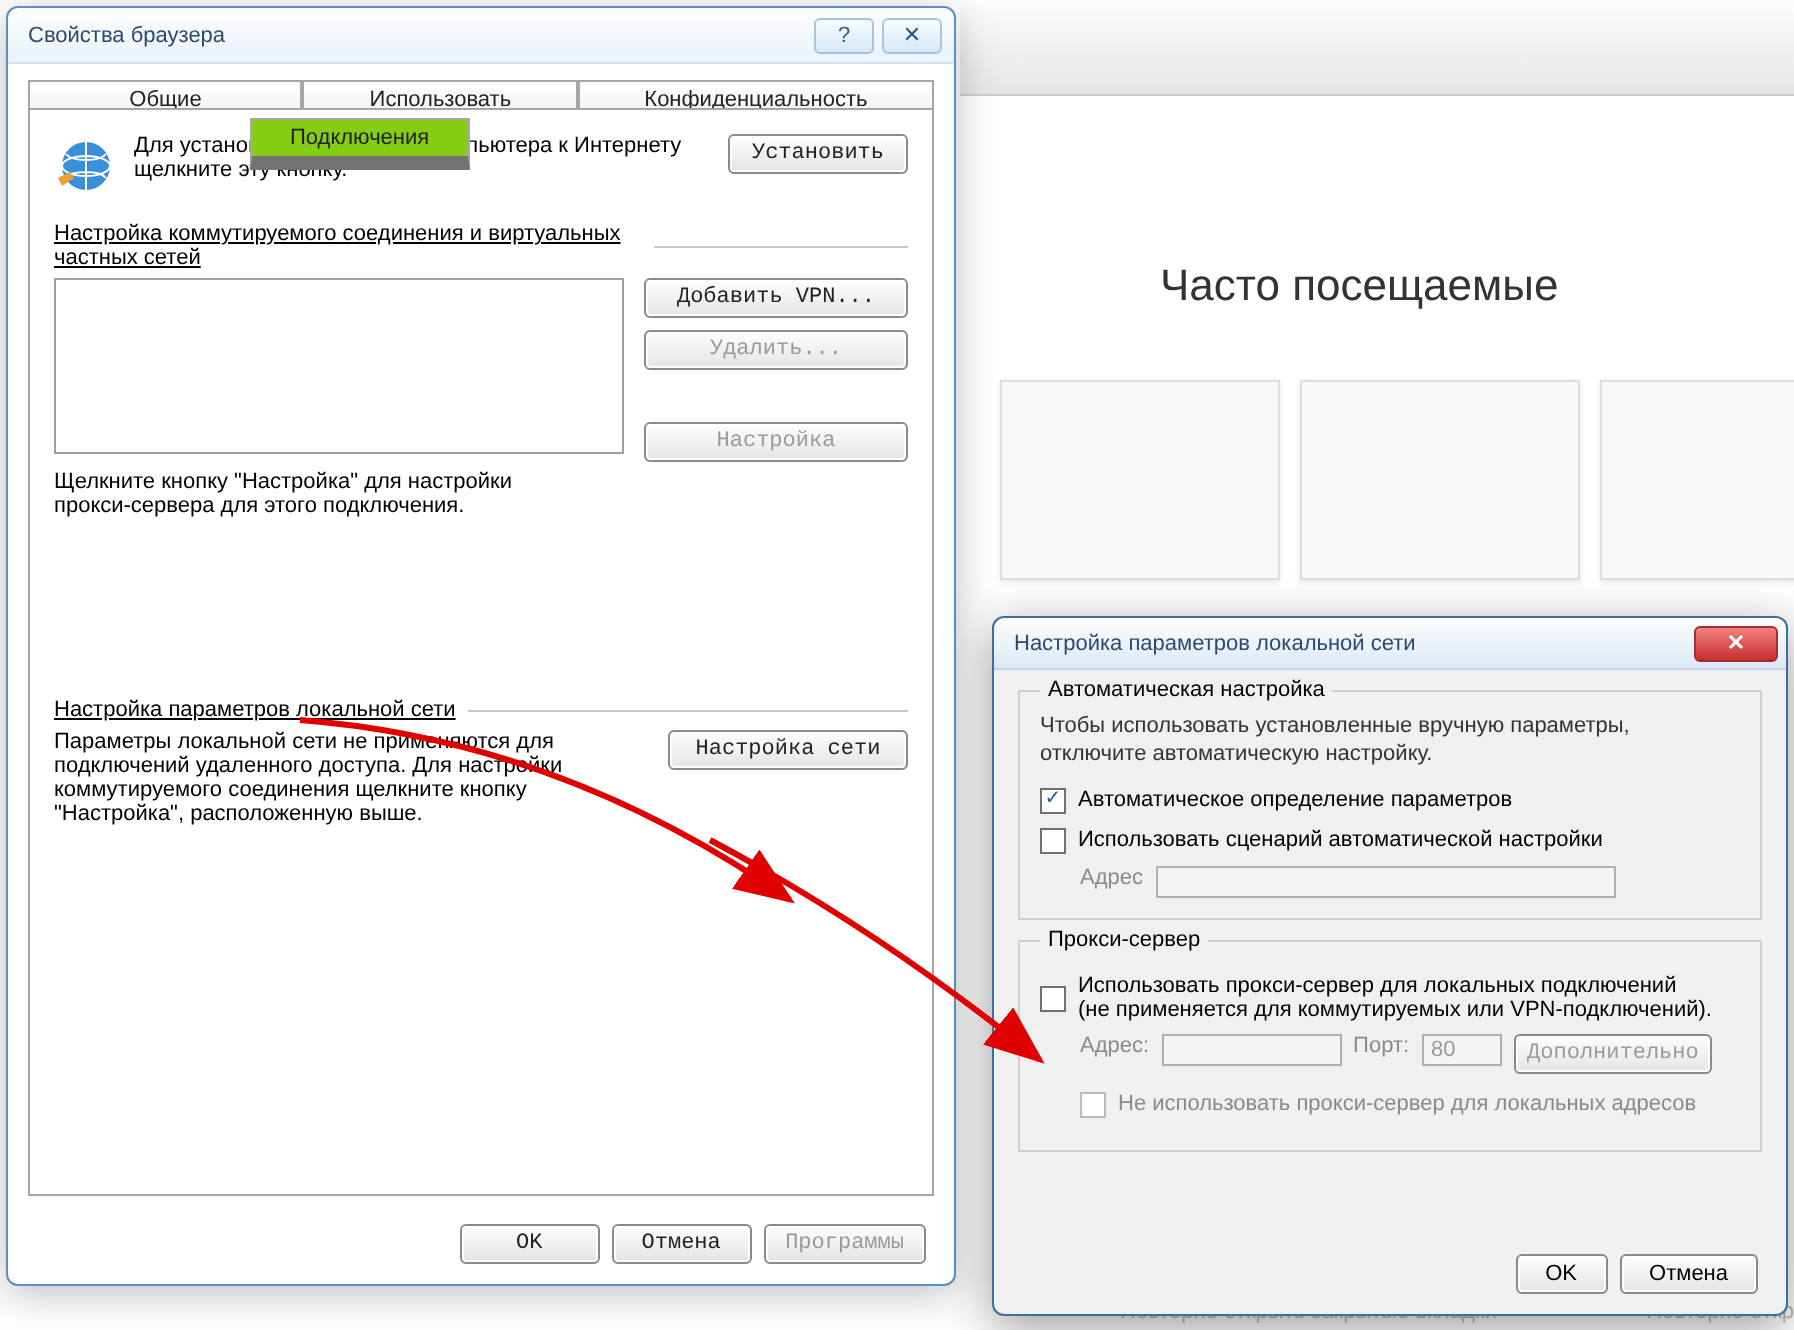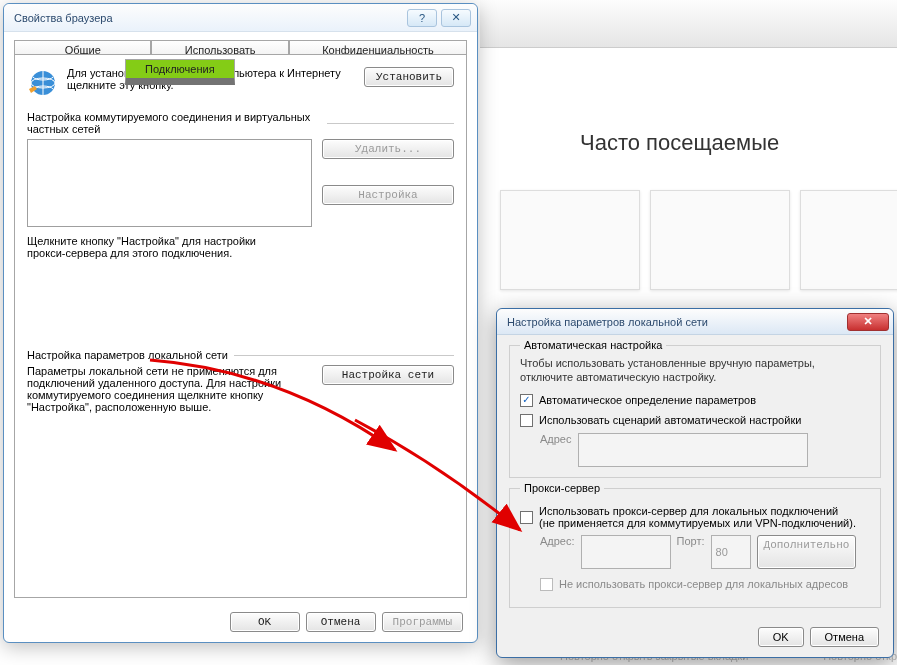--- a/index.html
+++ b/index.html
@@ -24,21 +24,21 @@
 .tab.row1a{flex:1} .tab.row1b{flex:1} .tab.row1c{flex:1.3}
 .tab.row2a{flex:1} .tab.row2b{flex:1} .tab.row2c{flex:1} .tab.row2d{flex:1.1}
 .tab.active { background:#84cc16; position:relative; z-index:2; border-bottom:7px solid #737373; margin-bottom:-1px;}
 .tab-panel { position:absolute; left:10px; right:10px; top:50px; bottom:44px; border:1px solid #a6a6a6; background:#fff; padding: 12px; }
 
 .setup-row { display:flex; align-items:flex-start; gap:8px; margin-bottom:12px;}
 .globe { width:32px; height:32px; flex-shrink:0; }
 .btn { border:1px solid #8a8a8a; background:linear-gradient(#fdfdfd,#e4e4e4); padding:3px 10px; min-width:90px; border-radius:3px; text-align:center; box-shadow: inset 0 0 0 1px #fff; color:#222;font-family:Liberation Mono, monospace;}
 .btn.disabled { color:#9a9a9a; }
 
-.group-label-row { display:flex; align-items:center; margin-top:4px; margin-bottom:4px;}
+.group-label-row { display:flex; align-items:center; margin-top:4px; margin-bottom:4px;text-decoration:underline;}
 .group-label-row .lbl { padding-right:6px; }
 .group-label-row .line { flex:1; height:1px; background:#c9c9c9;}
 .listbox { border:1px solid #9f9f9f; height:88px; background:#fff; }
 .rightcol { display:flex; flex-direction:column; gap:6px; width:132px;}
 .two-col { display:flex; gap:10px;}
 .hint { margin-top:8px; max-width:270px; }
 
 .lan-section { margin-top:90px; }
 .lan-row { display:flex; gap:10px; align-items:flex-start;}
 .lan-text { flex:1; }
@@ -52,21 +52,21 @@
 .closebtn { width:42px; height:18px; border:1px solid #a03030; border-radius:3px; background:linear-gradient(#f08080,#c83030); color:#fff; display:flex; align-items:center; justify-content:center; font-weight:bold;}
 .fieldset { border:1px solid #cfcfcf; margin:10px 12px 6px 12px; padding:8px 24px 10px 10px; background:#f0f0f0;}
 .fieldset .legend { position:relative; top:-15px; background:#f0f0f0; padding:0 4px; display:inline-block; color:#000;}
 .fieldset .inner { margin-top:-10px;}
 .note { color:#333; margin-bottom:8px; line-height:1.3;}
 .chk-row { display:flex; align-items:center; gap:6px; margin:6px 0;}
 .chkbox { width:13px; height:13px; border:1px solid #707070; background:#fff; flex-shrink:0; margin-top:1px; display:flex; align-items:center; justify-content:center;}
 .chkbox.checked::after{content:"✓"; color:#1060c0; font-size:10px; line-height:1;}
 .indent { margin-left:20px; display:flex; gap:6px; margin-top:4px;}
 .inlabel { color:#8a8a8a; }
-.txt { border:1px solid #b0b0b0; background:#fff; height:34px; padding:0 4px;}
+.txt { border:1px solid #b0b0b0; background:#fff; height:16px; padding:0 4px;}
 .txt.disabled{background:#f4f4f4;color:#999}
 .dlg2-buttons { position:absolute; bottom:10px; right:14px; display:flex; gap:6px;}
 .btn2 { border:1px solid #8a8a8a; background:linear-gradient(#fdfdfd,#e4e4e4); padding:3px 14px; border-radius:3px; box-shadow:inset 0 0 0 1px #fff;}
 
 
 .arrow { position:absolute; pointer-events:none; }
 </style>
 </head>
 <body>
 
@@ -121,34 +121,35 @@
       <span class="lbl" style="max-width:300px">Настройка коммутируемого соединения и виртуальных частных сетей</span>
       <span class="line"></span>
     </div>
 
     <div class="two-col">
       <div style="flex:1">
         <div class="listbox"></div>
         <div class="hint">Щелкните кнопку "Настройка" для настройки прокси-сервера для этого подключения.</div>
       </div>
       <div class="rightcol">
+        <div class="btn">Добавить VPN...</div>
         <div class="btn disabled">Удалить...</div>
         <div style="height:14px"></div>
         <div class="btn disabled">Настройка</div>
       </div>
     </div>
 
     <div class="lan-section">
       <div class="group-label-row">
         <span class="lbl">Настройка параметров локальной сети</span>
         <span class="line"></span>
       </div>
       <div class="lan-row">
         <div class="lan-text">Параметры локальной сети не применяются для подключений удаленного доступа. Для настройки коммутируемого соединения щелкните кнопку "Настройка", расположенную выше.</div>
-        <div class="btn" style="width:132px">Настройка сети</div>
+        <div class="btn" style="width:120px">Настройка сети</div>
       </div>
     </div>
   </div>
 
   <div class="dlg-buttons">
     <div class="btn" style="min-width:70px">OK</div>
     <div class="btn" style="min-width:70px">Отмена</div>
     <div class="btn disabled" style="min-width:70px">Программы</div>
   </div>
 </div>

